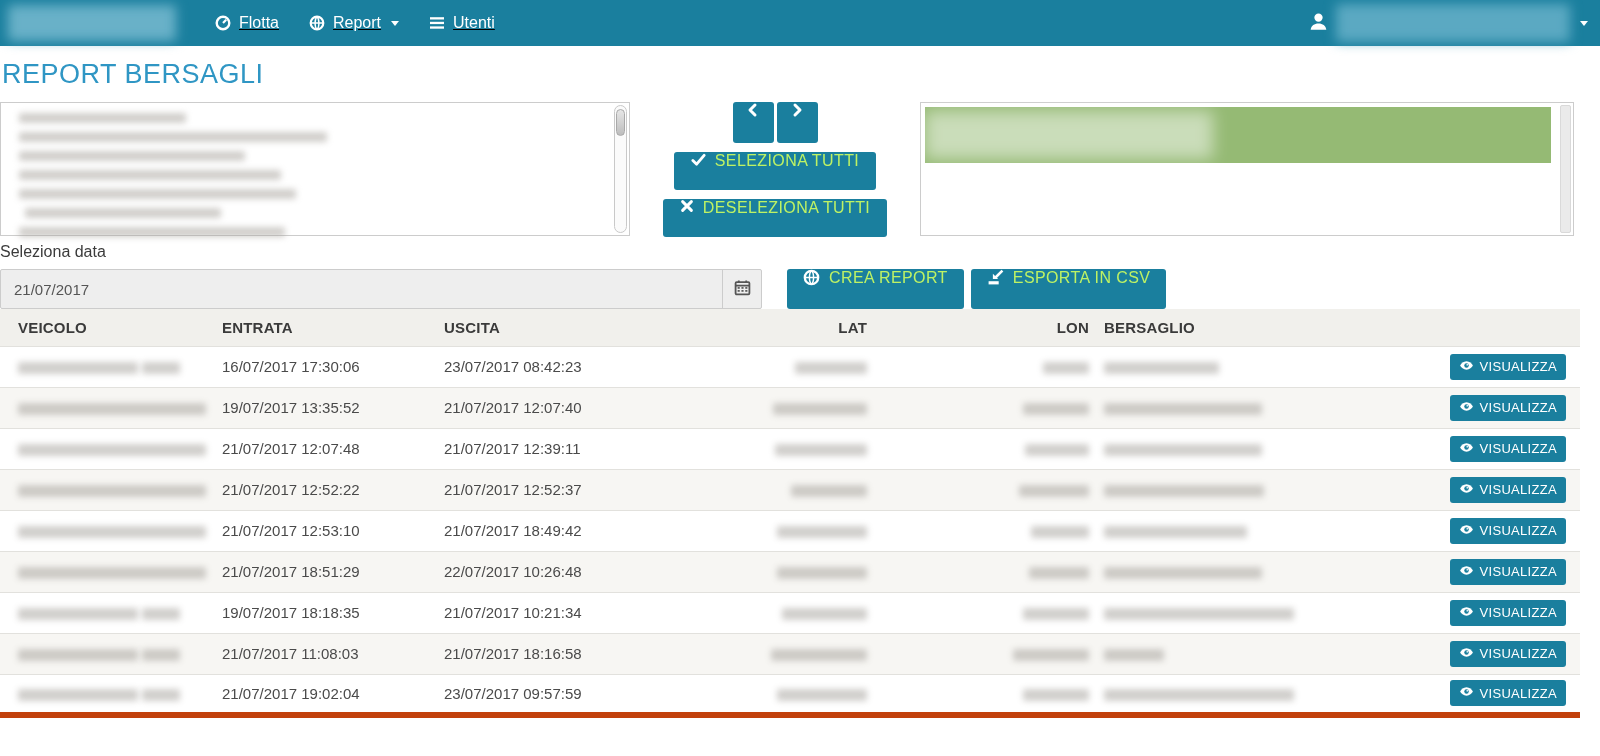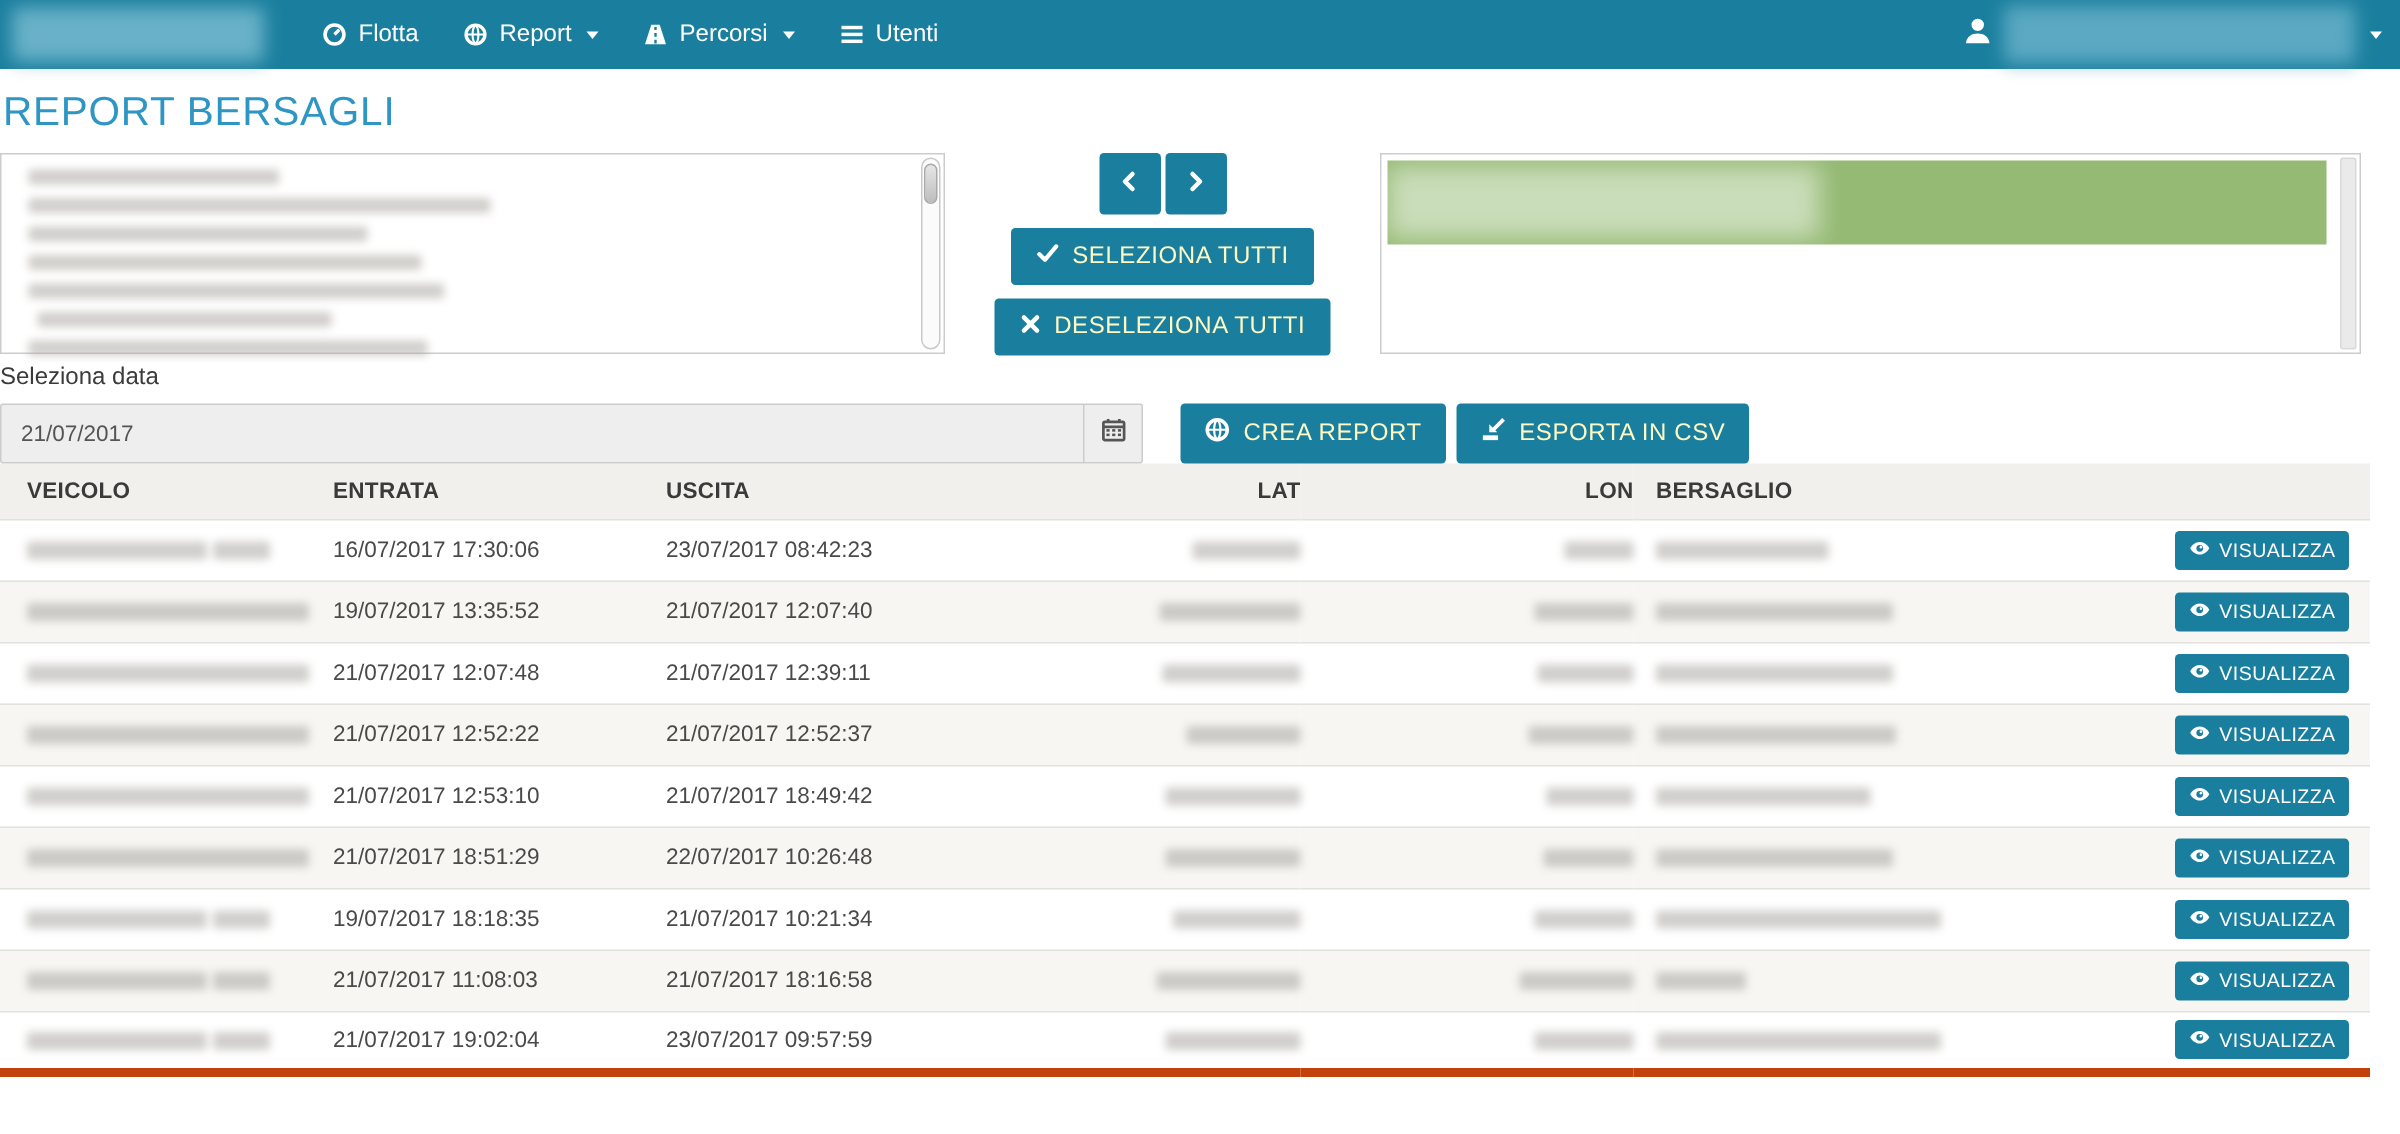--- a/index.html
+++ b/index.html
@@ -3,21 +3,21 @@
 <meta charset="utf-8">
 <style>
   * { box-sizing: border-box; margin: 0; padding: 0; }
   html,body { width:1600px; height:756px; overflow:hidden; background:#fff;
     font-family:"Liberation Sans", sans-serif; }
 
   
   .navbar { height:46px; background:#1a7f9e; display:flex; align-items:center; }
   .brand-redacted { width:168px; height:36px; margin-left:8px; border-radius:2px;
     background:#69b1c8; filter:blur(6px); flex:none; }
-  .nav-items { display:flex; margin-left:24px; height:46px; }
+  .nav-items { display:flex; margin-left:24px; height:46px;text-decoration:underline; }
   .nav-item { color:#fff; font-size:16px; font-weight:300; padding:0 15px;
     display:flex; align-items:center; gap:8px; cursor:pointer; }
   .nav-item svg { display:block; }
   .caret { width:0; height:0; border-left:4px solid transparent;
     border-right:4px solid transparent; border-top:5px solid #fff; margin-left:2px; }
   .nav-right { margin-left:auto; display:flex; align-items:center; padding-right:12px; }
   .user-redacted { width:234px; height:38px; background:#5ba9c2; filter:blur(6px);
     margin:0 8px; border-radius:2px; }
 
   
@@ -33,22 +33,22 @@
     filter:blur(3px); margin-bottom:9px; }
   .sb-track { position:absolute; top:2px; bottom:2px; right:2px; width:13px;
     border:1px solid #c9c9c9; border-radius:7px; background:#fbfbfb; }
   .sb-thumb { position:absolute; top:3px; left:1px; width:9px; height:27px;
     border:1px solid #a9a9a9; border-radius:6px;
     background:linear-gradient(180deg,#e6e6e6,#bdbdbd); }
 
   .transfer-col { width:290px; flex:none; display:flex; flex-direction:column;
     align-items:center; }
   .chev-row { display:flex; gap:3px; }
-  .btn { background:#1a7f9e; color:#fef9c3; border:none; border-radius:3px;
-    font-family:inherit; cursor:pointer; display:flex; align-items:center;
+  .btn { background:#1a7f9e; color:#bef264; border:none; border-radius:3px;
+    font-family:inherit; cursor:pointer; display:flex; align-items:flex-start;
     justify-content:center; }
   .btn-chev { width:41px; height:41px; }
   .btn-select { height:38px; font-size:16px; letter-spacing:.4px; padding:0 17px;
     gap:9px; margin-top:9px; }
 
   .listbox-right { width:654px; }
   .green-sel { position:absolute; left:4px; top:4px; width:626px; height:56px;
     background:#95ba74; }
   .green-sel .sel-blur { position:absolute; left:0; top:4px; bottom:4px; width:46%;
     background:rgba(255,255,255,.5); filter:blur(8px); }
@@ -101,30 +101,20 @@
       <span>Flotta</span>
     </div>
     <div class="nav-item">
       <span>
         <svg width="16" height="16" viewBox="0 0 16 16">
             <circle cx="8" cy="8" r="6.3" fill="none" stroke="#fff" stroke-width="2.2"></circle>
             <path d="M2 8 H14 M8 1.7 C5.4 4 5.4 12 8 14.3 M8 1.7 C10.6 4 10.6 12 8 14.3" fill="none" stroke="#fff" stroke-width="1.4"></path>
           </svg>
       </span>
       <span>Report</span>
-      <span class="caret"></span>
-    </div>
-    <div class="nav-item">
-      <span>
-        <svg width="16" height="16" viewBox="0 0 16 16">
-            <path d="M5.2 1.5 H10.8 L15 14.5 H1 Z" fill="#fff"></path>
-            <path d="M8 3 V5 M8 7 V9.5 M8 11.5 V14" stroke="#1a7f9e" stroke-width="1.6"></path>
-          </svg>
-      </span>
-      <span>Percorsi</span>
       <span class="caret"></span>
     </div>
     <div class="nav-item">
       <span>
         <svg width="16" height="16" viewBox="0 0 16 16">
             <rect x="1" y="2.2" width="14" height="2.3" fill="#fff"></rect>
             <rect x="1" y="6.8" width="14" height="2.3" fill="#fff"></rect>
             <rect x="1" y="11.4" width="14" height="2.3" fill="#fff"></rect>
           </svg>
       </span>

